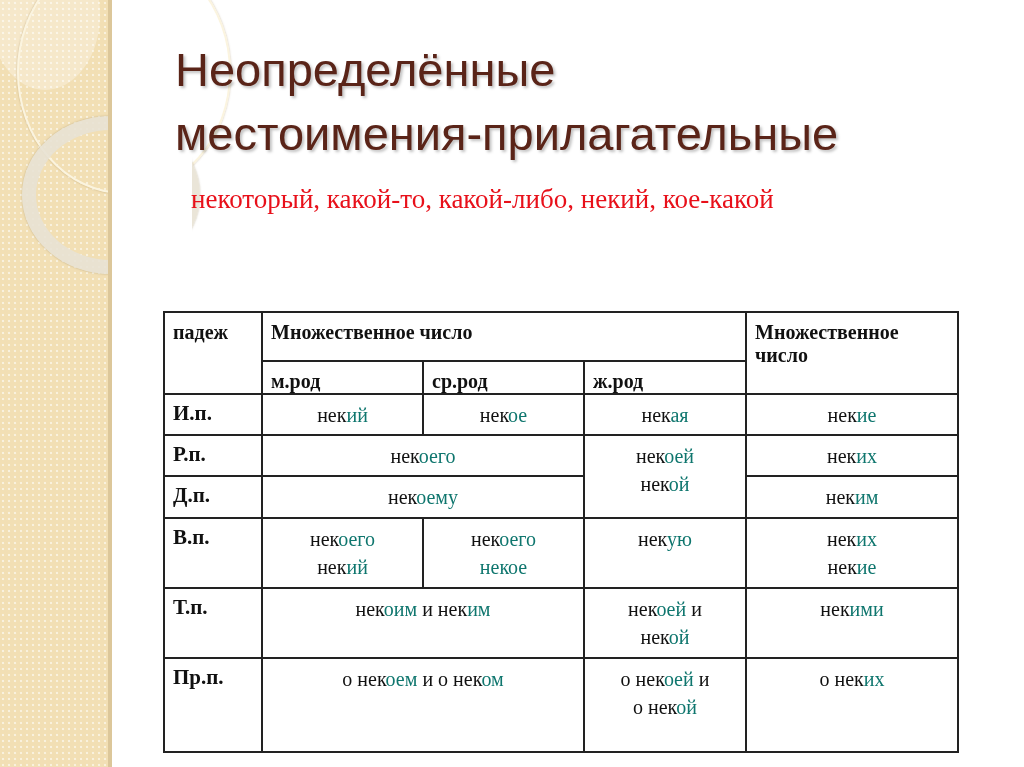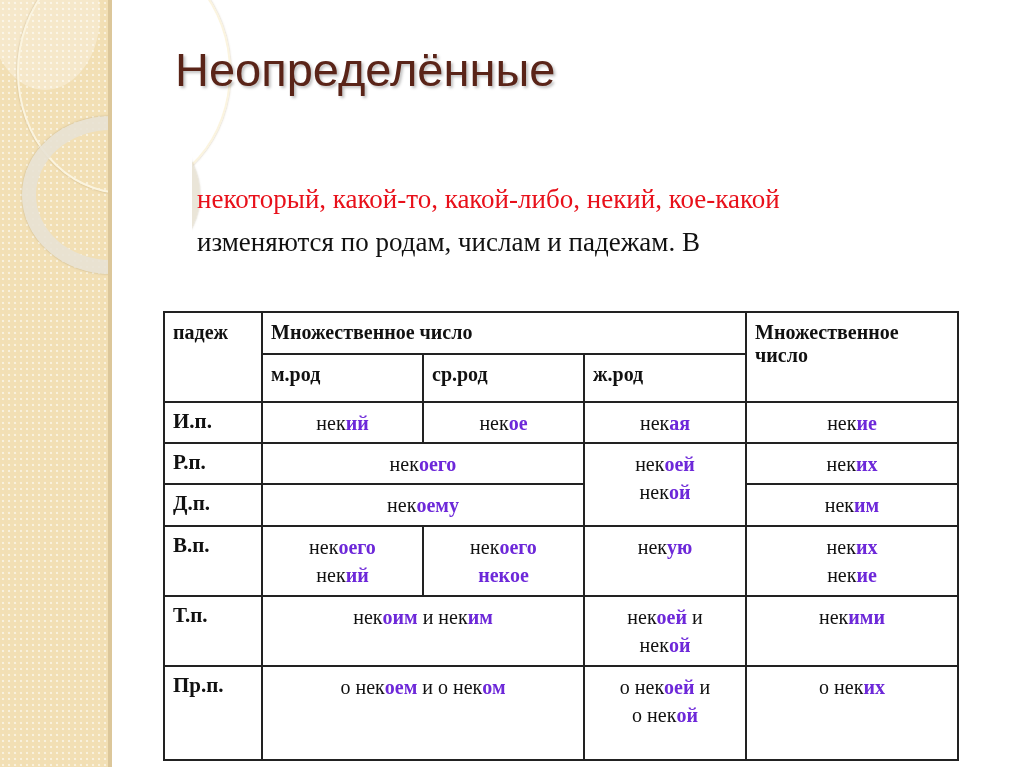--- a/index.html
+++ b/index.html
@@ -24,69 +24,69 @@
   .lens {
     position:absolute; left:-10px; top:-60px; width:110px; height:150px; border-radius:50%;
     background:rgba(255,255,255,0.3);
   }
   .title {
     position:absolute; left:175px; top:38px; width:820px;
     font-family:"Liberation Sans", sans-serif; font-size:47px; line-height:64px;
     color:#5a2418; text-shadow: 2px 2px 3px rgba(0,0,0,0.25);
   }
   .intro {
-    position:absolute; left:197px; top:178px; width:800px;
+    position:absolute; left:191px; top:178px; width:800px;
     font-family:"Liberation Serif", serif; font-size:27px; line-height:43px; color:#111;
   }
   .red { color:#e8101a; }
   table.grid {
     position:absolute; left:163px; top:311px; border-collapse:collapse;
     font-family:"Liberation Serif", serif; font-size:20px; color:#111;
   }
   table.grid td, table.grid th { border:2px solid #222; padding:0; }
   th { font-weight:bold; text-align:left; vertical-align:top; padding:8px 8px 0 8px !important; }
   td.case { font-weight:bold; font-size:21px; vertical-align:top; padding:6px 0 0 8px !important;margin-top:7px; }
   td.val { text-align:center; vertical-align:top; padding-top:6px !important; line-height:28px; }
-  .end { color:#6d28d9;font-weight:bold; }
+  .end { color:#0f766e; }
 </style>
 </head>
 <body>
 
 <div class="side">
   <div class="lens"></div>
   <div class="ring1"></div>
   <div class="ring2"></div>
   <div class="side-edge"></div>
 </div>
 <div class="side-mask"></div>
 
 <div class="title">
   <div>Неопределённые</div>
+  <div>местоимения-прилагательные</div>
 </div>
 
 <div class="intro">
   <div class="red">некоторый, какой-то, какой-либо, некий, кое-какой</div>
-  <div>изменяются по родам, числам и падежам. В</div>
 </div>
 
 <table class="grid">
   <colgroup>
     <col style="width:98px">
       <col style="width:161px">
       <col style="width:161px">
       <col style="width:162px">
       <col style="width:212px">
   </colgroup>
   <tbody>
-      <tr style="height:42px">
+      <tr style="height:49px">
     <th rowspan="2">падеж</th>
     <th colspan="3">Множественное число</th>
     <th rowspan="2">Множественное число</th>
   </tr>
-  <tr style="height:48px">
+  <tr style="height:33px">
     <th>м.род</th>
     <th>ср.род</th>
     <th>ж.род</th>
   </tr>
   <tr style="height:41px">
     <td class="case">И.п.</td>
     <td class="val"><span>нек</span><span class="end">ий</span></td>
     <td class="val"><span>нек</span><span class="end">ое</span></td>
     <td class="val"><span>нек</span><span class="end">ая</span></td>
     <td class="val"><span>нек</span><span class="end">ие</span></td>

